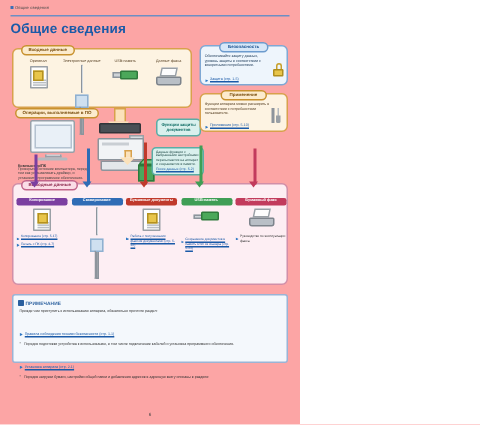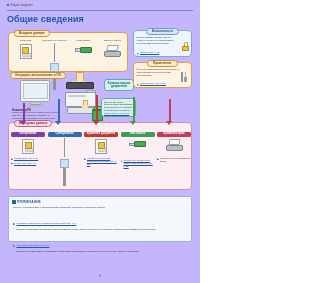--- a/index.html
+++ b/index.html
@@ -5,21 +5,21 @@
   * { box-sizing: border-box; margin: 0; padding: 0; }
   html, body {
     width: 200px; height: 283px;
     background: #ffffff;
     font-family: "Liberation Sans", sans-serif;
     overflow: hidden;
   }
   .page {
     position: relative;
     width: 200px; height: 283px;
-    background: #c4b5fd;
+    background: #fca5a5;
   }
 
   
   .runhead {
     position: absolute; left: 7px; top: 4px;
     font-size: 2.7px; color: #4a4a4a; letter-spacing: .1px;
     white-space: nowrap;
   }
   .runhead .sq {
     display: inline-block; width: 1.8px; height: 1.8px;

